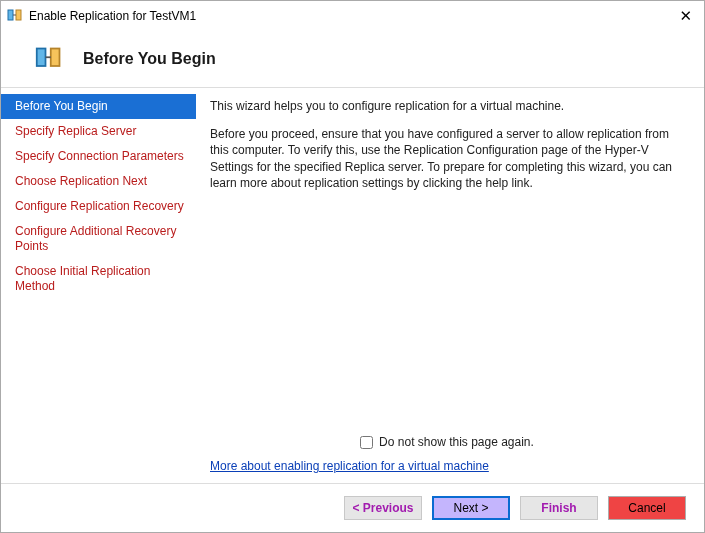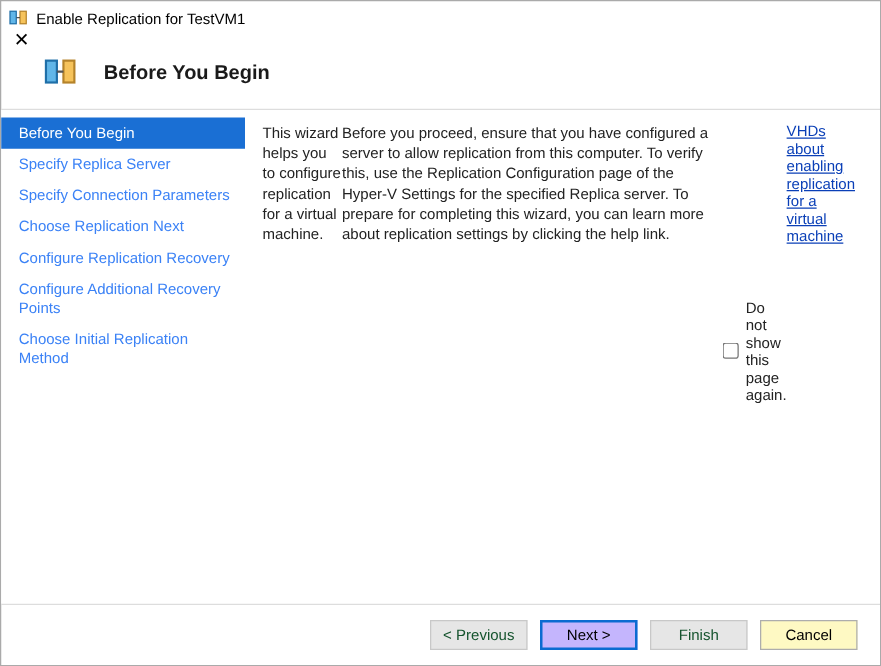--- a/index.html
+++ b/index.html
@@ -9,25 +9,24 @@
       background: #fff;
       width: 705px;
       height: 533px;
       overflow: hidden;
       border: 1px solid #aaa;
       display: flex;
       flex-direction: column;
     }
     .titlebar {
       display: flex;
-      align-items: flex-start;
+      align-items: center;
       justify-content: space-between;
       padding: 6px 8px 6px 6px;
       height: 30px;
-      flex-direction: column;
     }
     .titlebar-left { display: flex; align-items: center; gap: 6px; }
     .title-text { font-size: 12px; color: #000; }
     .close-x { font-size: 15px; font-family: Arial, sans-serif; cursor: pointer; padding: 0 4px; }
     .header {
       display: flex;
       align-items: center;
       padding: 14px 24px 14px 34px;
       gap: 20px;
       border-bottom: 1px solid #ddd;
@@ -39,63 +38,64 @@
       min-height: 0;
     }
     .sidebar {
       width: 195px;
       padding-top: 6px;
       background: #fff;
     }
     .sidebar-item {
       padding: 5px 10px 5px 14px;
       font-size: 12px;
-      color: #3b82f6;
+      color: #b91c1c;
       cursor: pointer;
       line-height: 1.25;
     }
     .sidebar-item.selected {
       background: #1a6fd4;
       color: #fff;
     }
     .content {
       flex: 1;
       padding: 10px 20px 10px 14px;
       display: flex;
-      flex-direction: row;
+      flex-direction: column;
       color: #222;
       font-size: 12px;
     }
     .content-intro { margin-bottom: 12px; line-height: 1.35; }
     .content-body { line-height: 1.35; }
     .content-spacer { flex: 1; }
     .checkbox-row { display: flex; align-items: center; gap: 6px; margin-bottom: 10px; justify-content: center; }
     .checkbox-row input { width: 13px; height: 13px; }
     .help-link { color: #0a3fb7; text-decoration: underline; cursor: pointer; font-size: 12px; }
     .footer {
       border-top: 1px solid #ddd;
       padding: 12px 18px;
       display: flex;
       justify-content: flex-end;
       gap: 10px;
     }
     .btn {
       min-width: 78px;
       height: 24px;
       font-size: 12px;
-      background: #fef9c3;
+      background: #ef4444;
       border: 1px solid #adadad;
       cursor: pointer;
       font-family: inherit;
     }
     .btn:disabled {
-      color: #14532d;
+      color: #a21caf;
       background: #e6e6e6;
       border-color: #c8c8c8;
       cursor: default;
+      font-weight: bold;
     }
     .btn.primary {
       border: 2px solid #0a6bd1;
       background: #c4b5fd;
     }
     .app-icon svg { display: block; }
   </style>
 </head>
 <body>
 
@@ -135,21 +135,21 @@
       <div class="sidebar-item">Choose Initial Replication Method</div>
     </div>
   <div class="content">
     <div class="content-intro">This wizard helps you to configure replication for a virtual machine.</div>
     <div class="content-body">Before you proceed, ensure that you have configured a server to allow replication from this computer. To verify this, use the Replication Configuration page of the Hyper-V Settings for the specified Replica server. To prepare for completing this wizard, you can learn more about replication settings by clicking the help link.</div>
     <div class="content-spacer"></div>
     <label class="checkbox-row">
       <input type="checkbox" style="">
       <span>Do not show this page again.</span>
     </label>
-    <a class="help-link">VHDs about enabling replication for a virtual machine</a>
+    <a class="help-link">More about enabling replication for a virtual machine</a>
   </div>
 </div>
 
 <div class="footer">
   <button class="btn" disabled="">&lt; Previous</button>
   <button class="btn primary">Next &gt;</button>
   <button class="btn" disabled="">Finish</button>
   <button class="btn">Cancel</button>
 </div>
 

